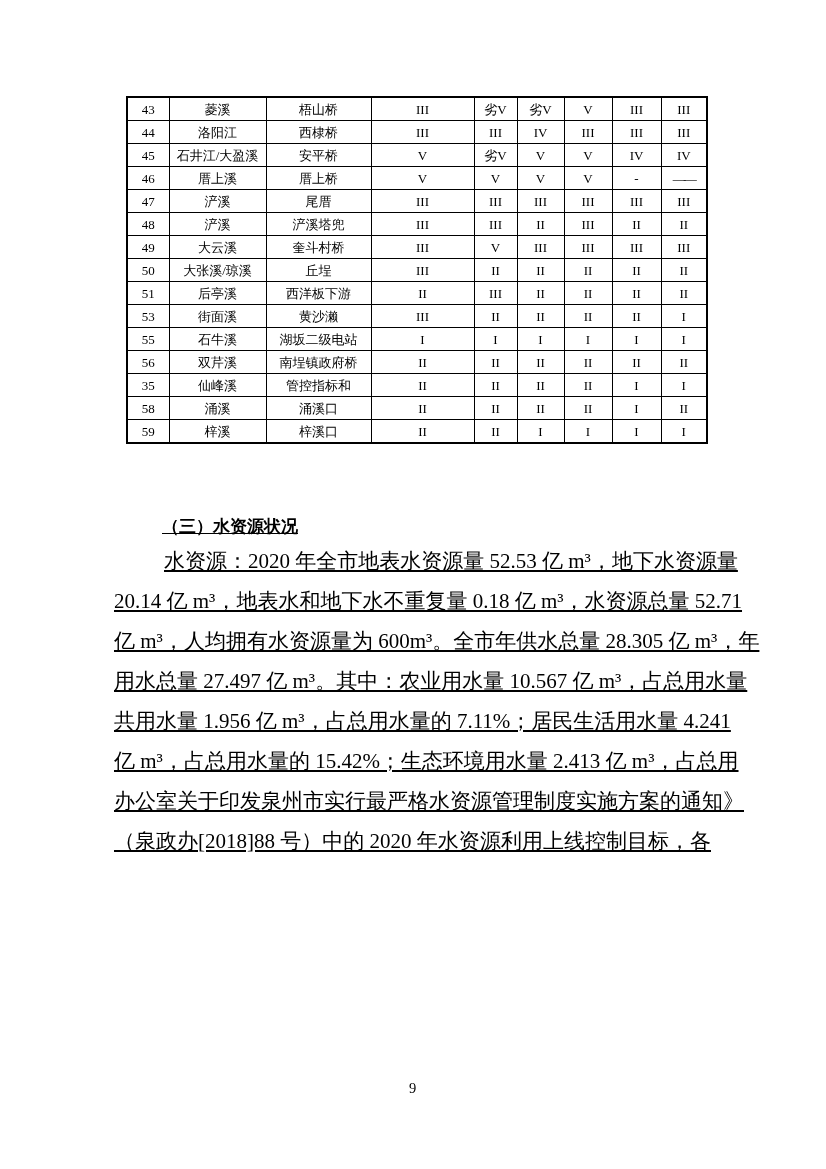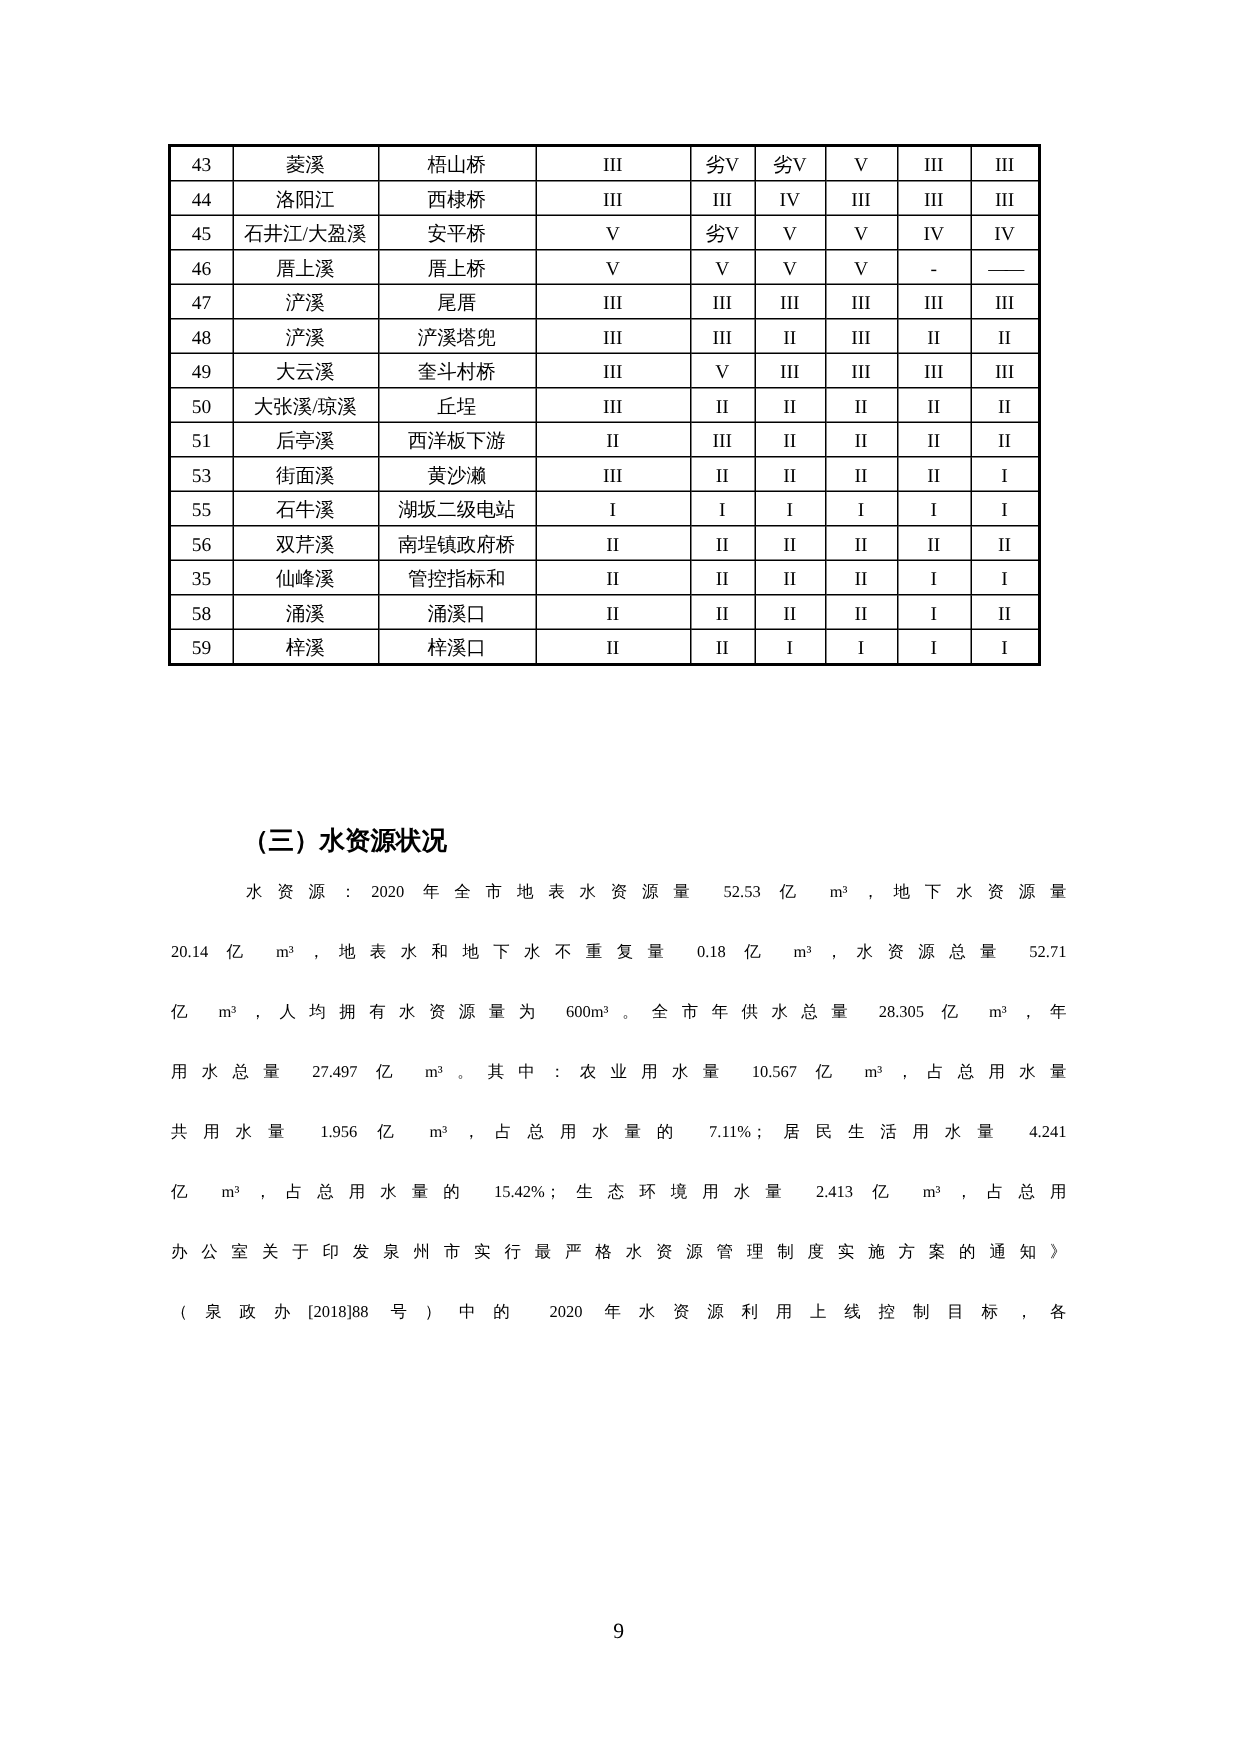--- a/index.html
+++ b/index.html
@@ -7,21 +7,21 @@
     width: 826px; height: 1169px;
     background: #ffffff;
     position: relative;
     color: #000;
     font-family: "Liberation Serif", "DejaVu Serif", serif;
   }
   .page { position: absolute; inset: 0; }
 
   
   .wq-table {
-    position: absolute; left: 112px; top: 96px;
+    position: absolute; left: 126px; top: 96px;
     width: 580px;
     border-collapse: collapse;
     table-layout: fixed;
     border: 2px solid #000;
   }
   .wq-table td {
     border: 1px solid #000;
     height: 22px;
     padding: 0;
     text-align: center;
@@ -29,33 +29,33 @@
     font-size: 13px;
     line-height: 1;
     white-space: nowrap;
     overflow: hidden;
     font-family: "Liberation Serif", "DejaVu Serif", serif;
   }
   .wq-table td.dash-cell { letter-spacing: -2px; }
 
   
   .text-section {
-    position: absolute; left: 114px; top: 546px; width: 597px;
+    position: absolute; left: 114px; top: 512px; width: 597px; text-decoration: underline;
   }
   .section-heading {
     margin: 0;
     padding-left: 48px;
     height: 29px;
     line-height: 29px;
     font-size: 17px;
     font-weight: bold;
     font-family: "Liberation Serif", "DejaVu Serif", serif;
   }
   .p-line {
-    font-size: 11px;
+    font-size: 21px;
     height: 40px;
     line-height: 40px;
     text-align: justify;
     text-align-last: justify;
     white-space: nowrap;
   }
   .p-line.first { padding-left: 50px; }
   .p-line.last { text-align-last: left; }
 
   .page-number {

